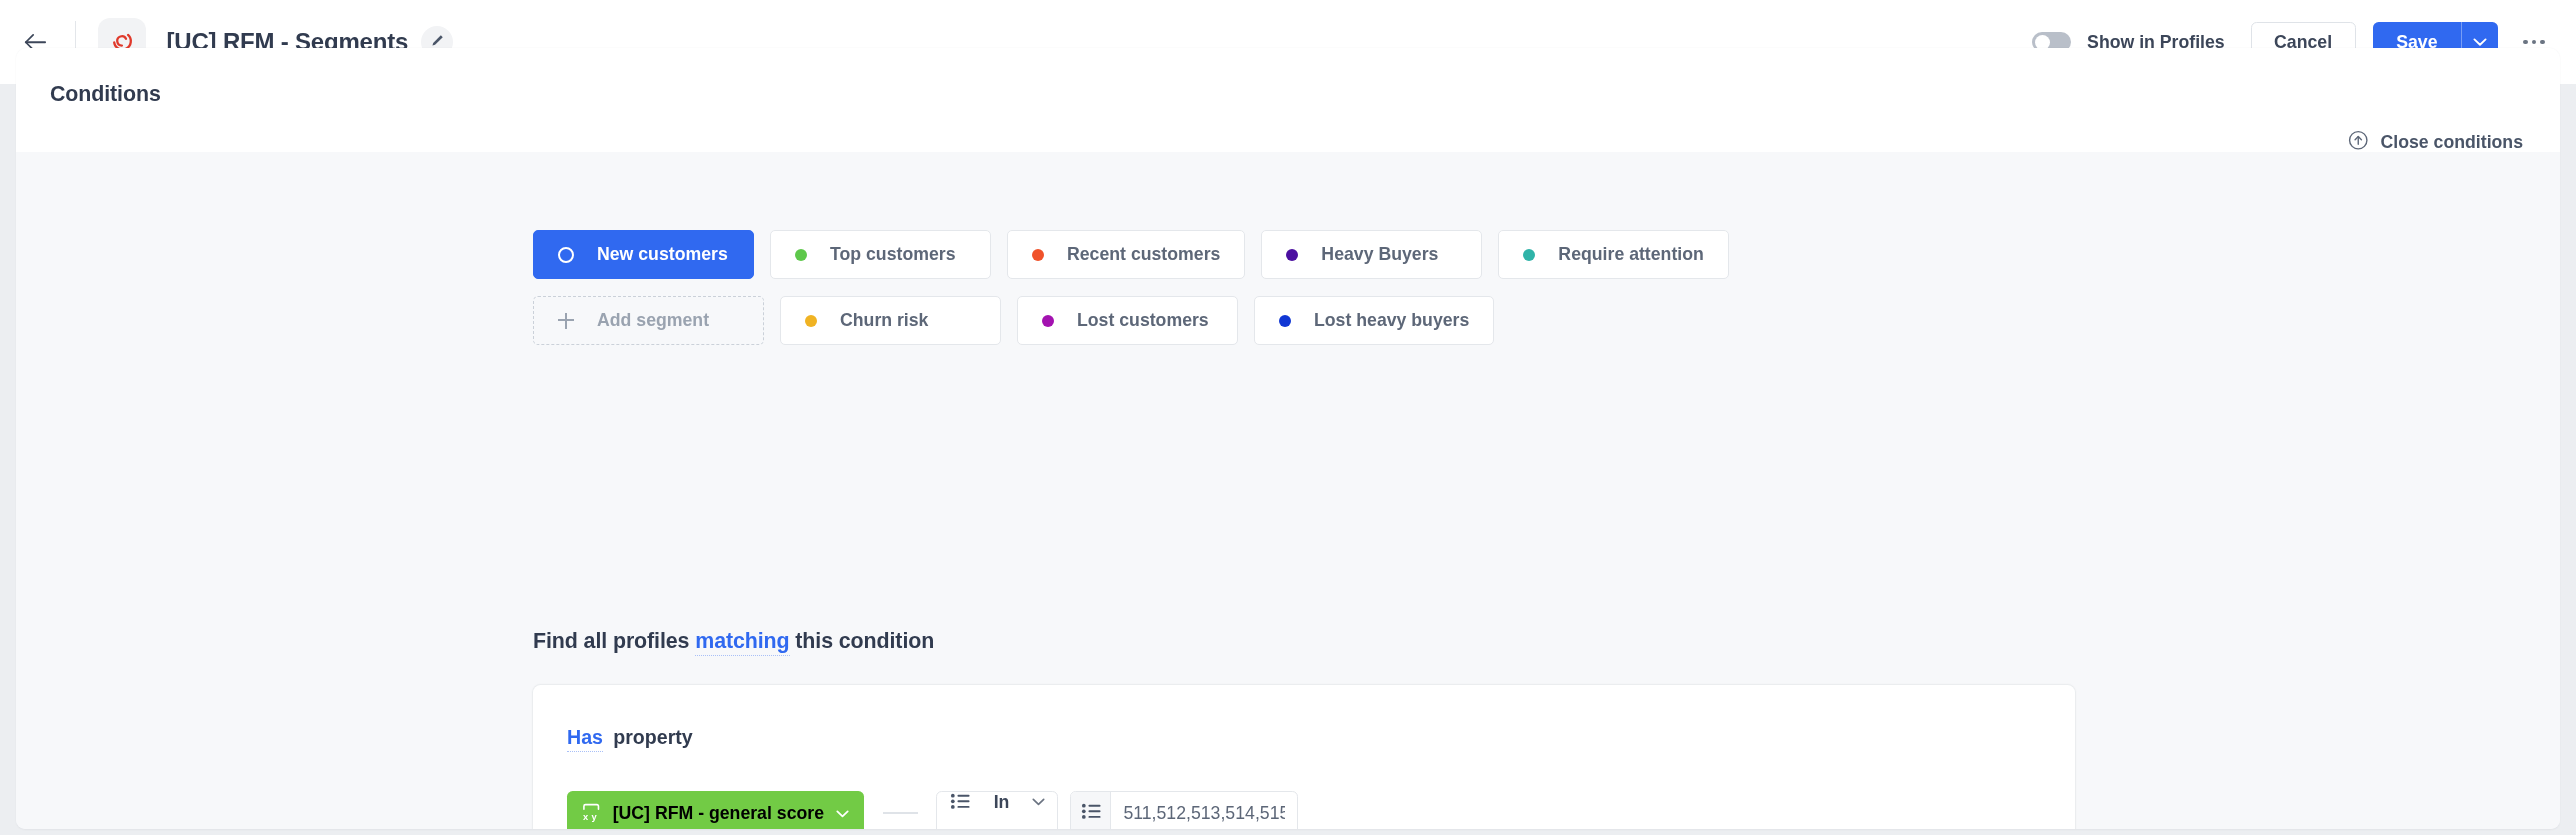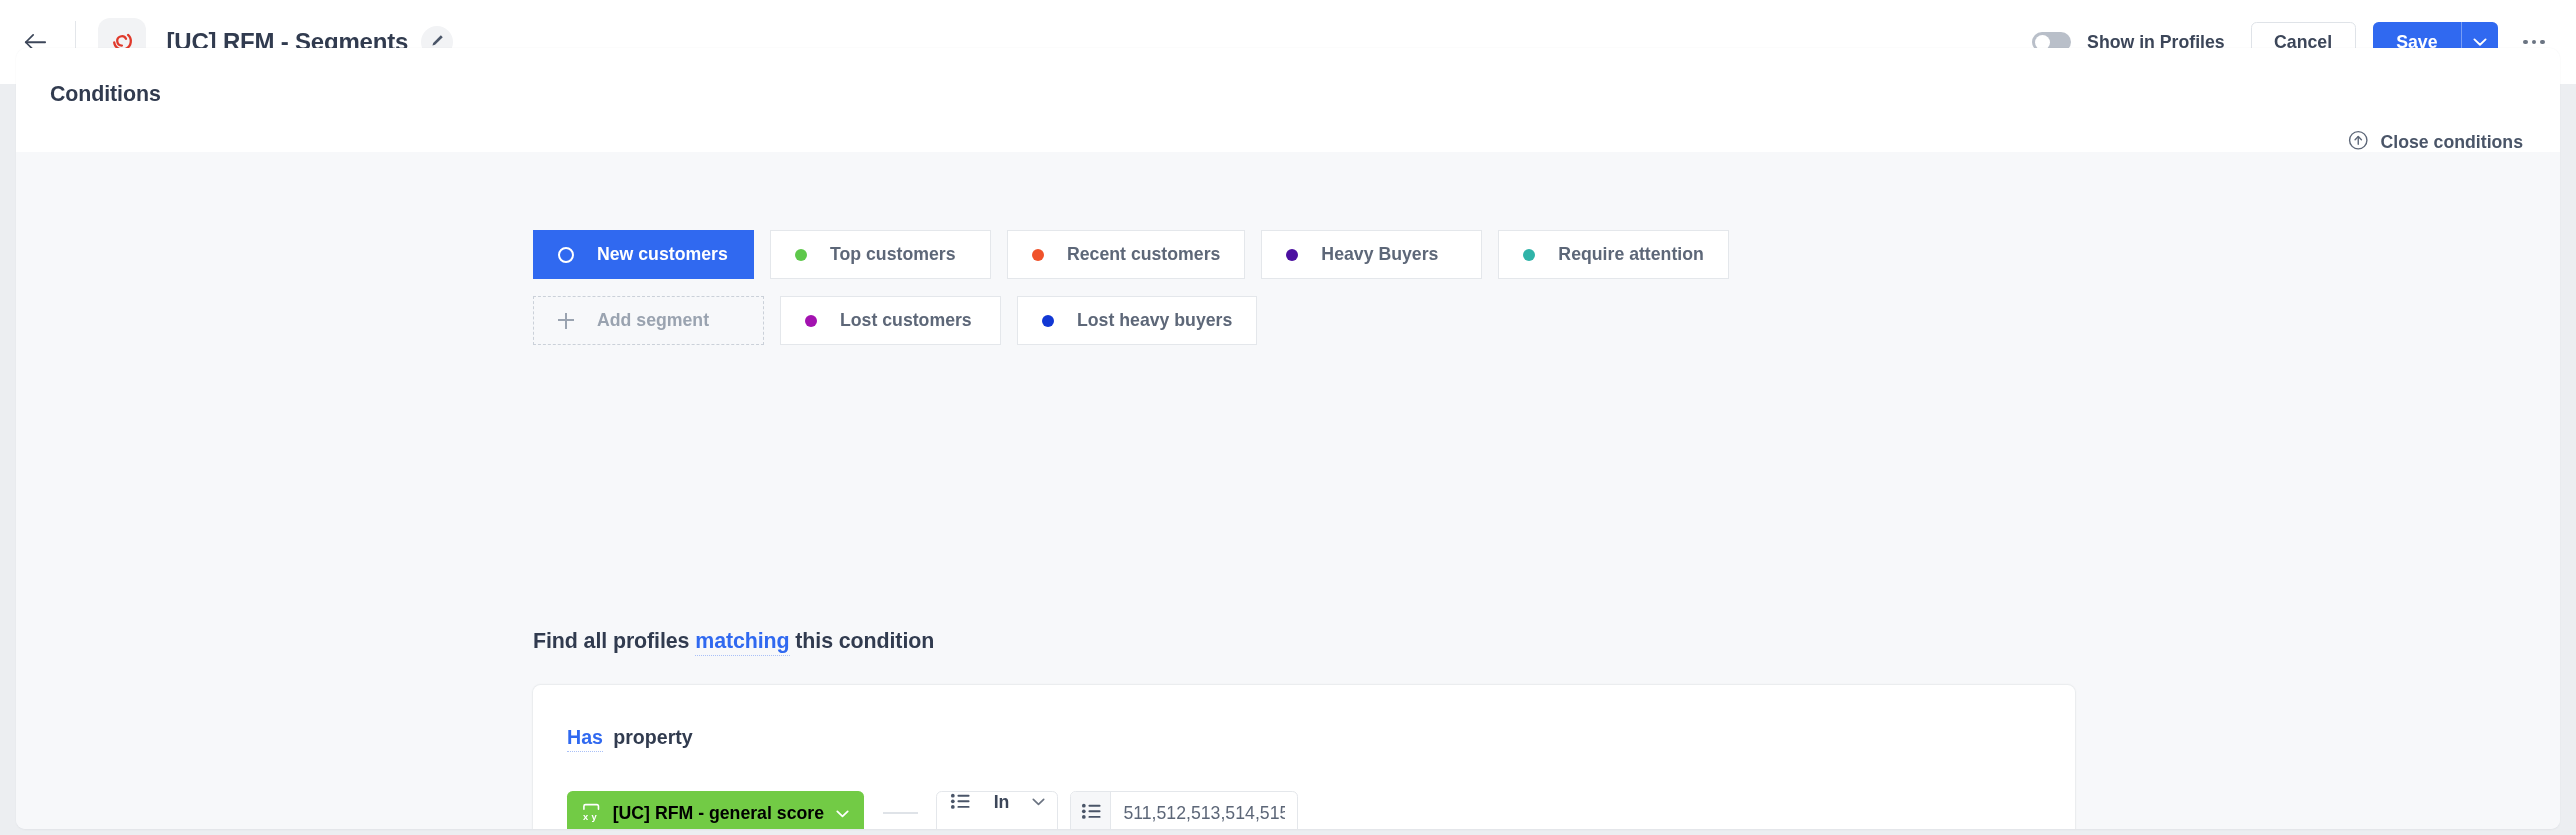--- a/index.html
+++ b/index.html
@@ -129,21 +129,21 @@
   .panel-body { position: relative; height: 677px; background: #f7f8fa; }
 
   
   .chips {
     position: absolute; left: 517px; top: 78px;
     width: 1547px;
     display: flex; flex-wrap: wrap; gap: 17px 16px;
   }
   .chip {
     height: 49px; min-width: 221px;
-    border: 0.9px solid #e4e7eb; border-radius: 0;
+    border: 0.9px solid #e4e7eb; border-radius: 5px;
     background: #ffffff;
     display: flex; align-items: center;
     padding: 0 24px; cursor: pointer;
     position: relative;
   }
   .chip .dot {
     width: 12px; height: 12px; border-radius: 50%; flex: none;
   }
   .chip .chip-label {
     font-size: 17.7px; font-weight: 600; color: #5d6778;
@@ -350,20 +350,24 @@
         <span class="chip-label">Require attention</span>
       </div>
 
       <div class="chip-spacer"></div>
 
       <div class="chip add">
         <span class="plus"></span>
         <span class="chip-label">Add segment</span>
       </div>
 
+      <div class="chip">
+        <span class="dot" style="background:#f0b323"></span>
+        <span class="chip-label">Churn risk</span>
+      </div>
 
       <div class="chip">
         <span class="dot" style="background:#a312b0"></span>
         <span class="chip-label">Lost customers</span>
       </div>
 
       <div class="chip">
         <span class="dot" style="background:#1137d4"></span>
         <span class="chip-label">Lost heavy buyers</span>
       </div>

